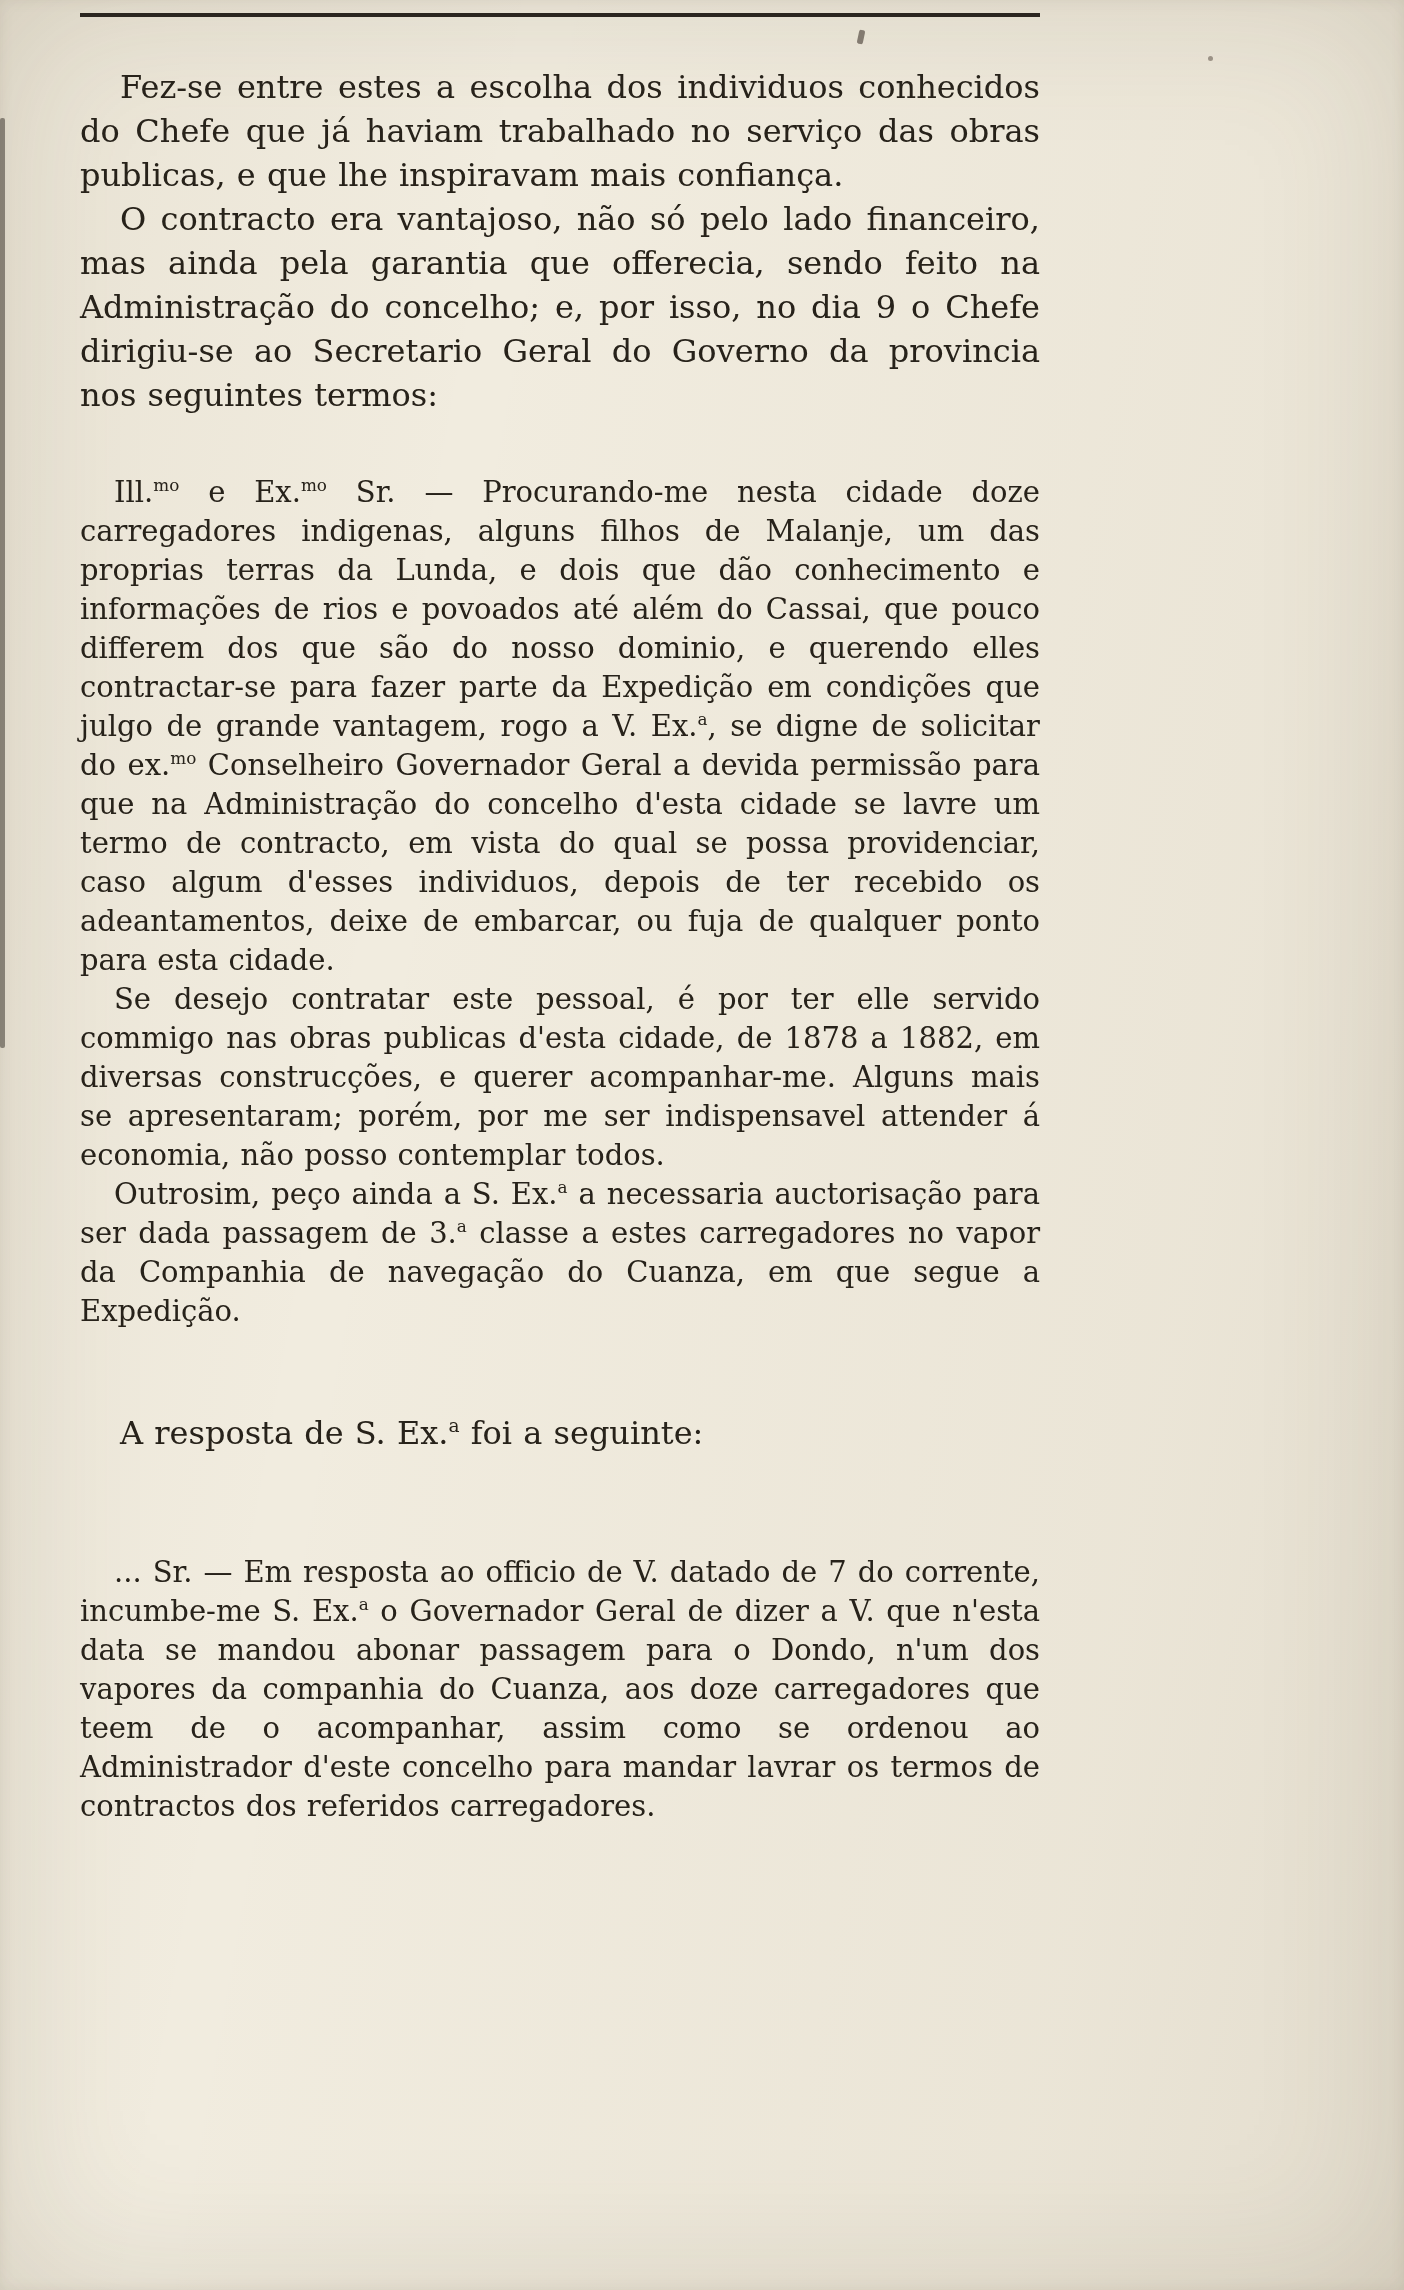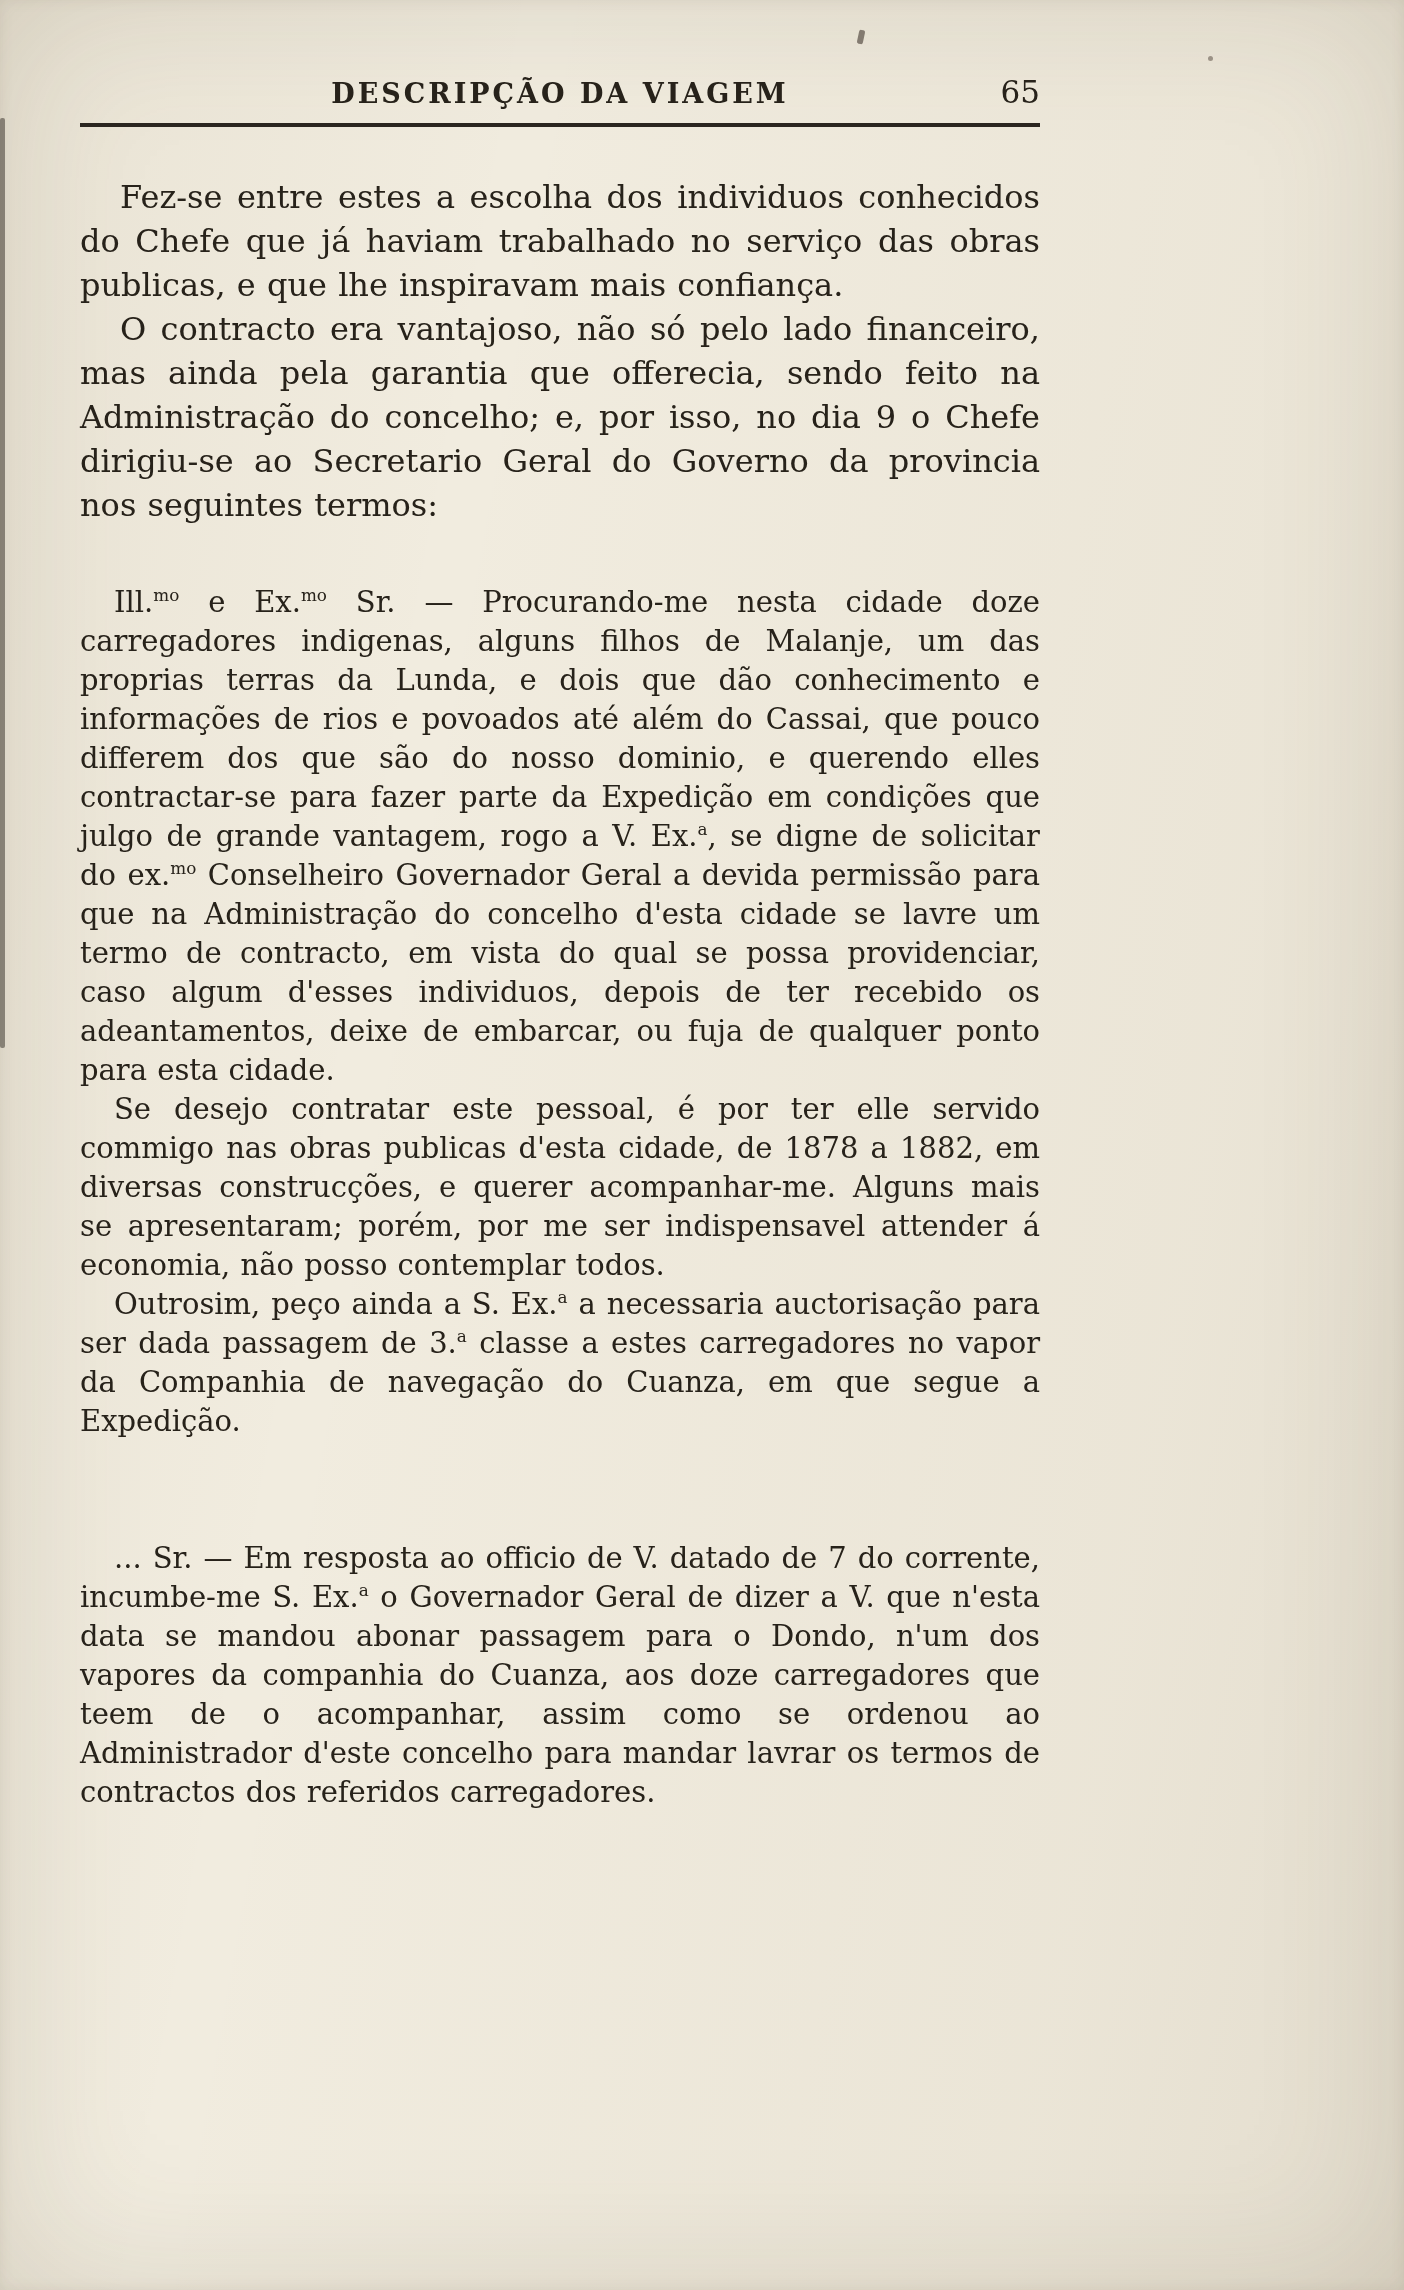--- a/index.html
+++ b/index.html
@@ -125,39 +125,36 @@
 <body>
 
 <div class="page">
 
   <div class="scan-edge"></div>
   <div class="speck-a"></div>
   <div class="speck-b"></div>
 
   <div class="content">
 
-    <header class="running-head">
-      <span class="head-title">DESCRIPÇÃO DA VIAGEM</span>
-      <span class="head-folio">65</span>
-    </header>
 
     <div class="head-rule"></div>
 
     <main class="text-block">
 
       <p class="para">Fez-se entre estes a escolha dos individuos conhecidos do Chefe que já haviam trabalhado no serviço das obras publicas, e que lhe inspiravam mais confiança.</p>
 
       <p class="para">O contracto era vantajoso, não só pelo lado financeiro, mas ainda pela garantia que offerecia, sendo feito na Administração do concelho; e, por isso, no dia 9 o Chefe dirigiu-se ao Secretario Geral do Governo da provincia nos seguintes termos:</p>
 
       <section class="letter">
         <p>Ill.<sup>mo</sup> e Ex.<sup>mo</sup> Sr. — Procurando-me nesta cidade doze carregadores indigenas, alguns filhos de Malanje, um das proprias terras da Lunda, e dois que dão conhecimento e informações de rios e povoados até além do Cassai, que pouco differem dos que são do nosso dominio, e querendo elles contractar-se para fazer parte da Expedição em condições que julgo de grande vantagem, rogo a V. Ex.<sup>a</sup>, se digne de solicitar do ex.<sup>mo</sup> Conselheiro Governador Geral a devida permissão para que na Administração do concelho d'esta cidade se lavre um termo de contracto, em vista do qual se possa providenciar, caso algum d'esses individuos, depois de ter recebido os adeantamentos, deixe de embarcar, ou fuja de qualquer ponto para esta cidade.</p>
         <p>Se desejo contratar este pessoal, é por ter elle servido commigo nas obras publicas d'esta cidade, de 1878 a 1882, em diversas construcções, e querer acompanhar-me. Alguns mais se apresentaram; porém, por me ser indispensavel attender á economia, não posso contemplar todos.</p>
         <p>Outrosim, peço ainda a S. Ex.<sup>a</sup> a necessaria auctorisação para ser dada passagem de 3.<sup>a</sup> classe a estes carregadores no vapor da Companhia de navegação do Cuanza, em que segue a Expedição.</p>
       </section>
 
+      <p class="para response">A resposta de S. Ex.<sup>a</sup> foi a seguinte:</p>
 
       <section class="letter second">
         <p>... Sr. — Em resposta ao officio de V. datado de 7 do corrente, incumbe-me S. Ex.<sup>a</sup> o Governador Geral de dizer a V. que n'esta data se mandou abonar passagem para o Dondo, n'um dos vapores da companhia do Cuanza, aos doze carregadores que teem de o acompanhar, assim como se ordenou ao Administrador d'este concelho para mandar lavrar os termos de contractos dos referidos carregadores.</p>
       </section>
 
     </main>
   </div>
 </div>
 
 </body></html>

